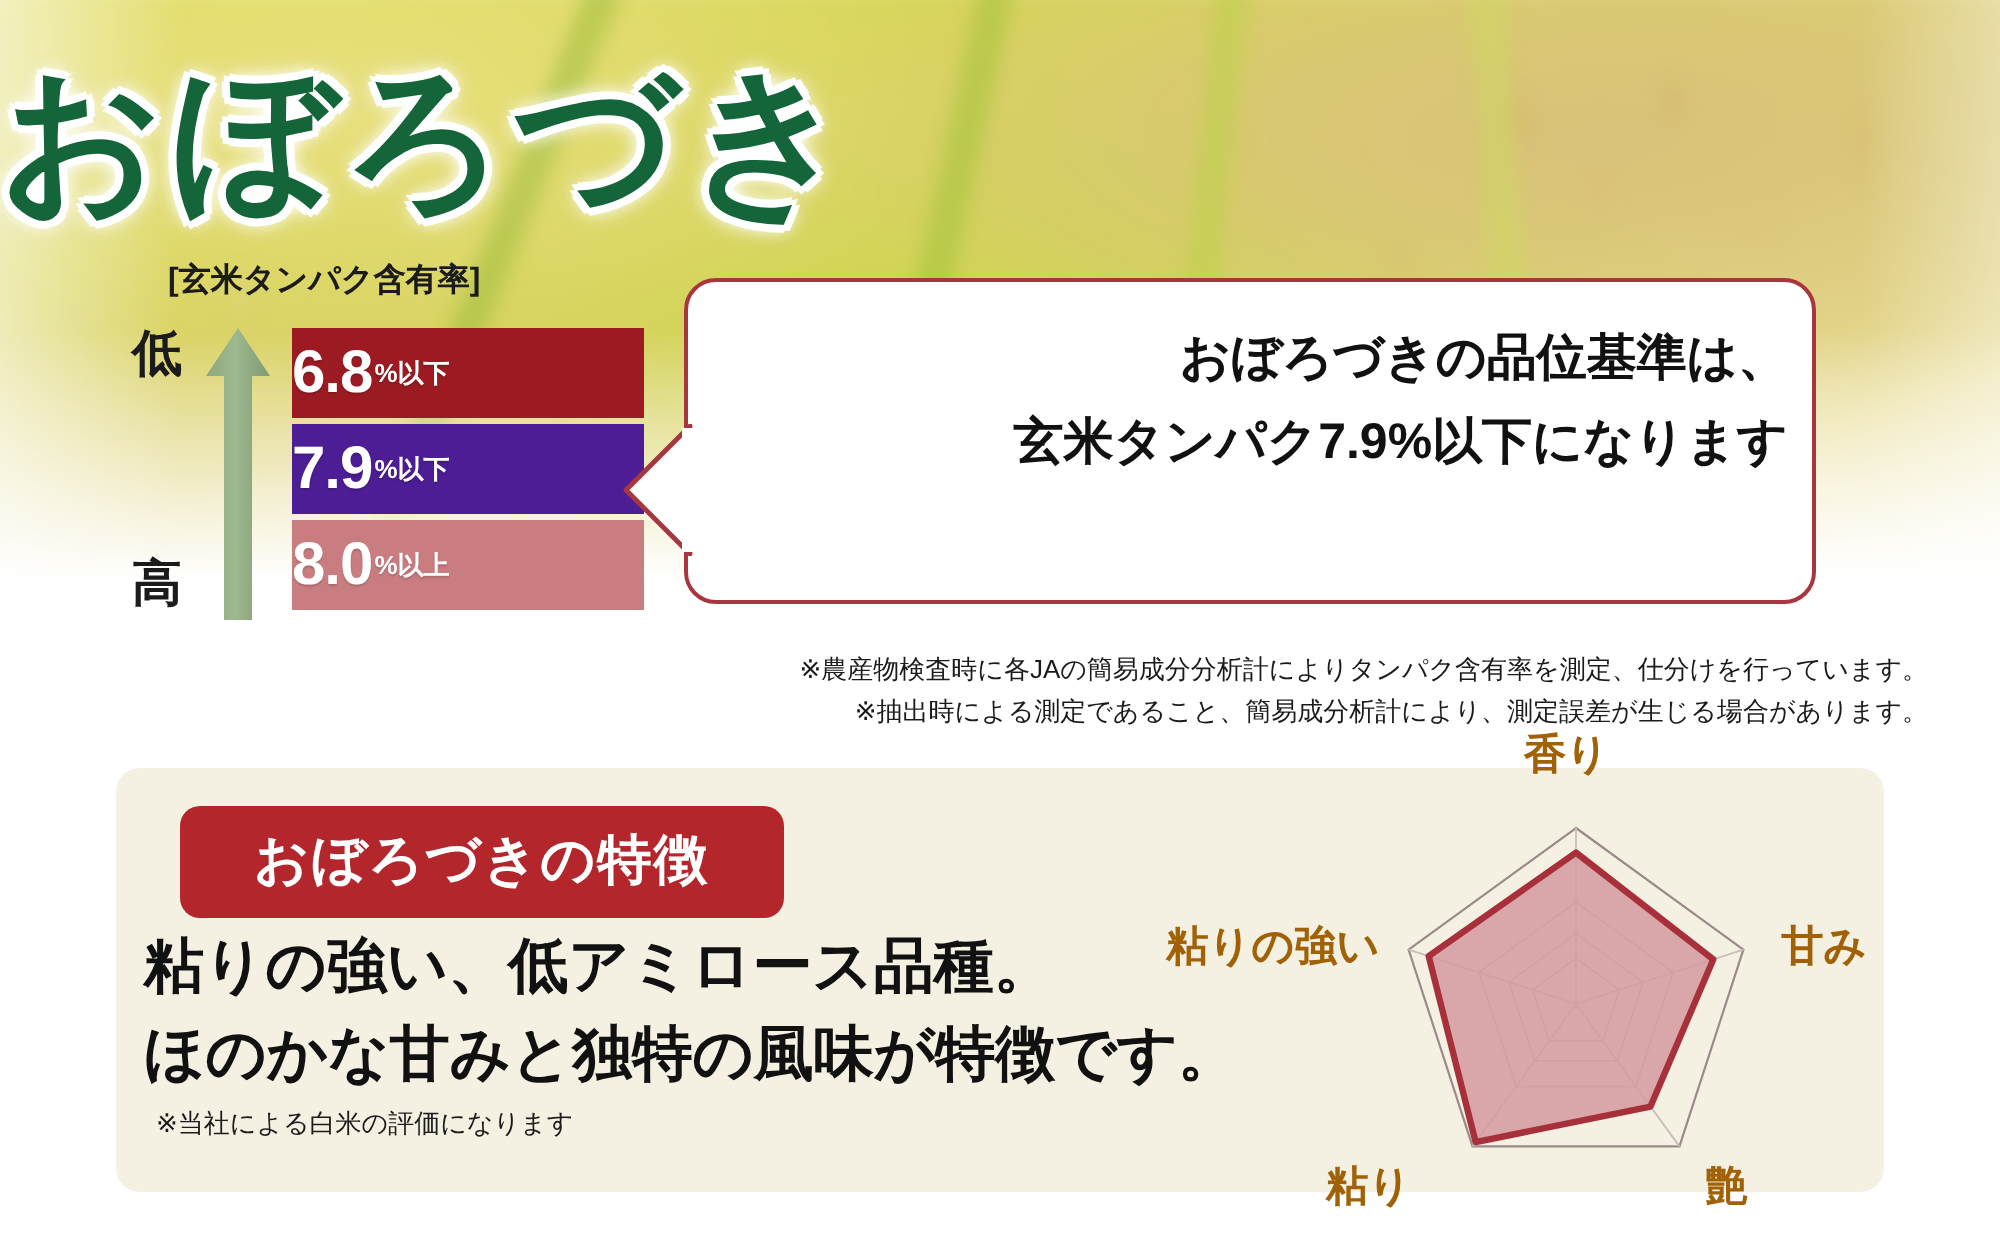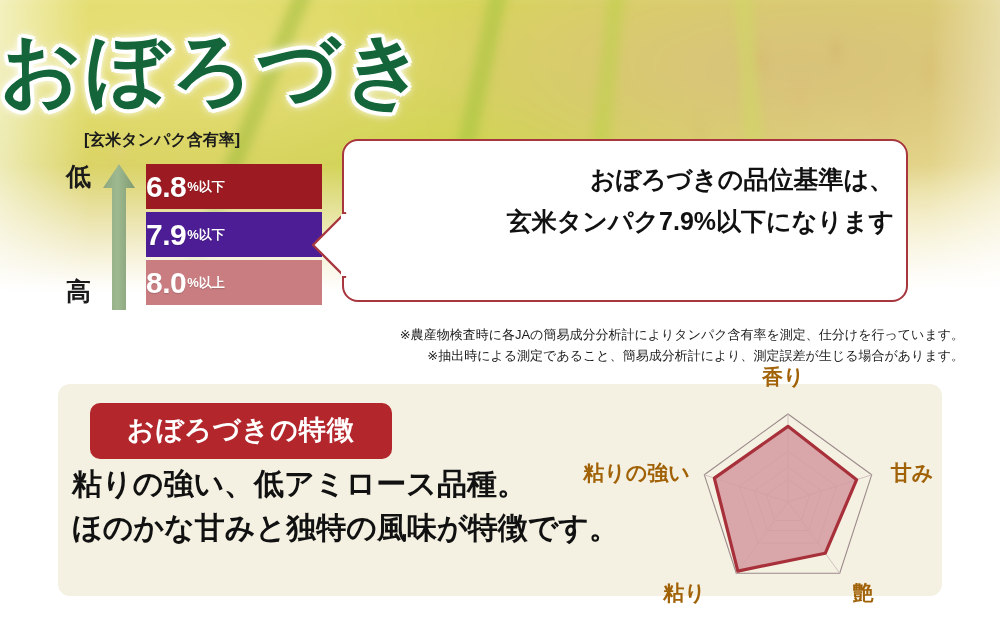--- a/index.html
+++ b/index.html
@@ -214,20 +214,21 @@
 
   <div id="panel"></div>
 
   <div id="badge">おぼろづきの特徴</div>
 
   <div id="feature-text">
     <div class="ft">粘りの強い、低アミロース品種。</div>
     <div class="ft">ほのかな甘みと独特の風味が特徴です。</div>
   </div>
 
+  <div id="feature-note">※当社による白米の評価になります</div>
 
   <div id="radar">
     <svg id="radar-svg" width="400" height="232" viewBox="0 0 400 232">
       <g id="radar-grid">
           <polygon points="208.00,32.00 291.69,92.81 259.73,191.19 156.27,191.19 124.31,92.81" fill="none" stroke="#9b8a8a" stroke-width="1.1"></polygon>
           <polygon points="208.00,68.96 256.54,104.23 238.00,161.29 178.00,161.29 159.46,104.23" fill="none" stroke="#cdbcbc" stroke-width="0.9"></polygon>
           <polygon points="208.00,84.80 241.48,109.12 228.69,148.48 187.31,148.48 174.52,109.12" fill="none" stroke="#cdbcbc" stroke-width="0.9"></polygon>
           <polygon points="208.00,97.12 229.76,112.93 221.45,138.51 194.55,138.51 186.24,112.93" fill="none" stroke="#cdbcbc" stroke-width="0.9"></polygon>
           <line x1="208" y1="120" x2="208.00" y2="32.00" stroke="#cdbcbc" stroke-width="0.9"></line>
           <line x1="208" y1="120" x2="291.69" y2="92.81" stroke="#cdbcbc" stroke-width="0.9"></line>

